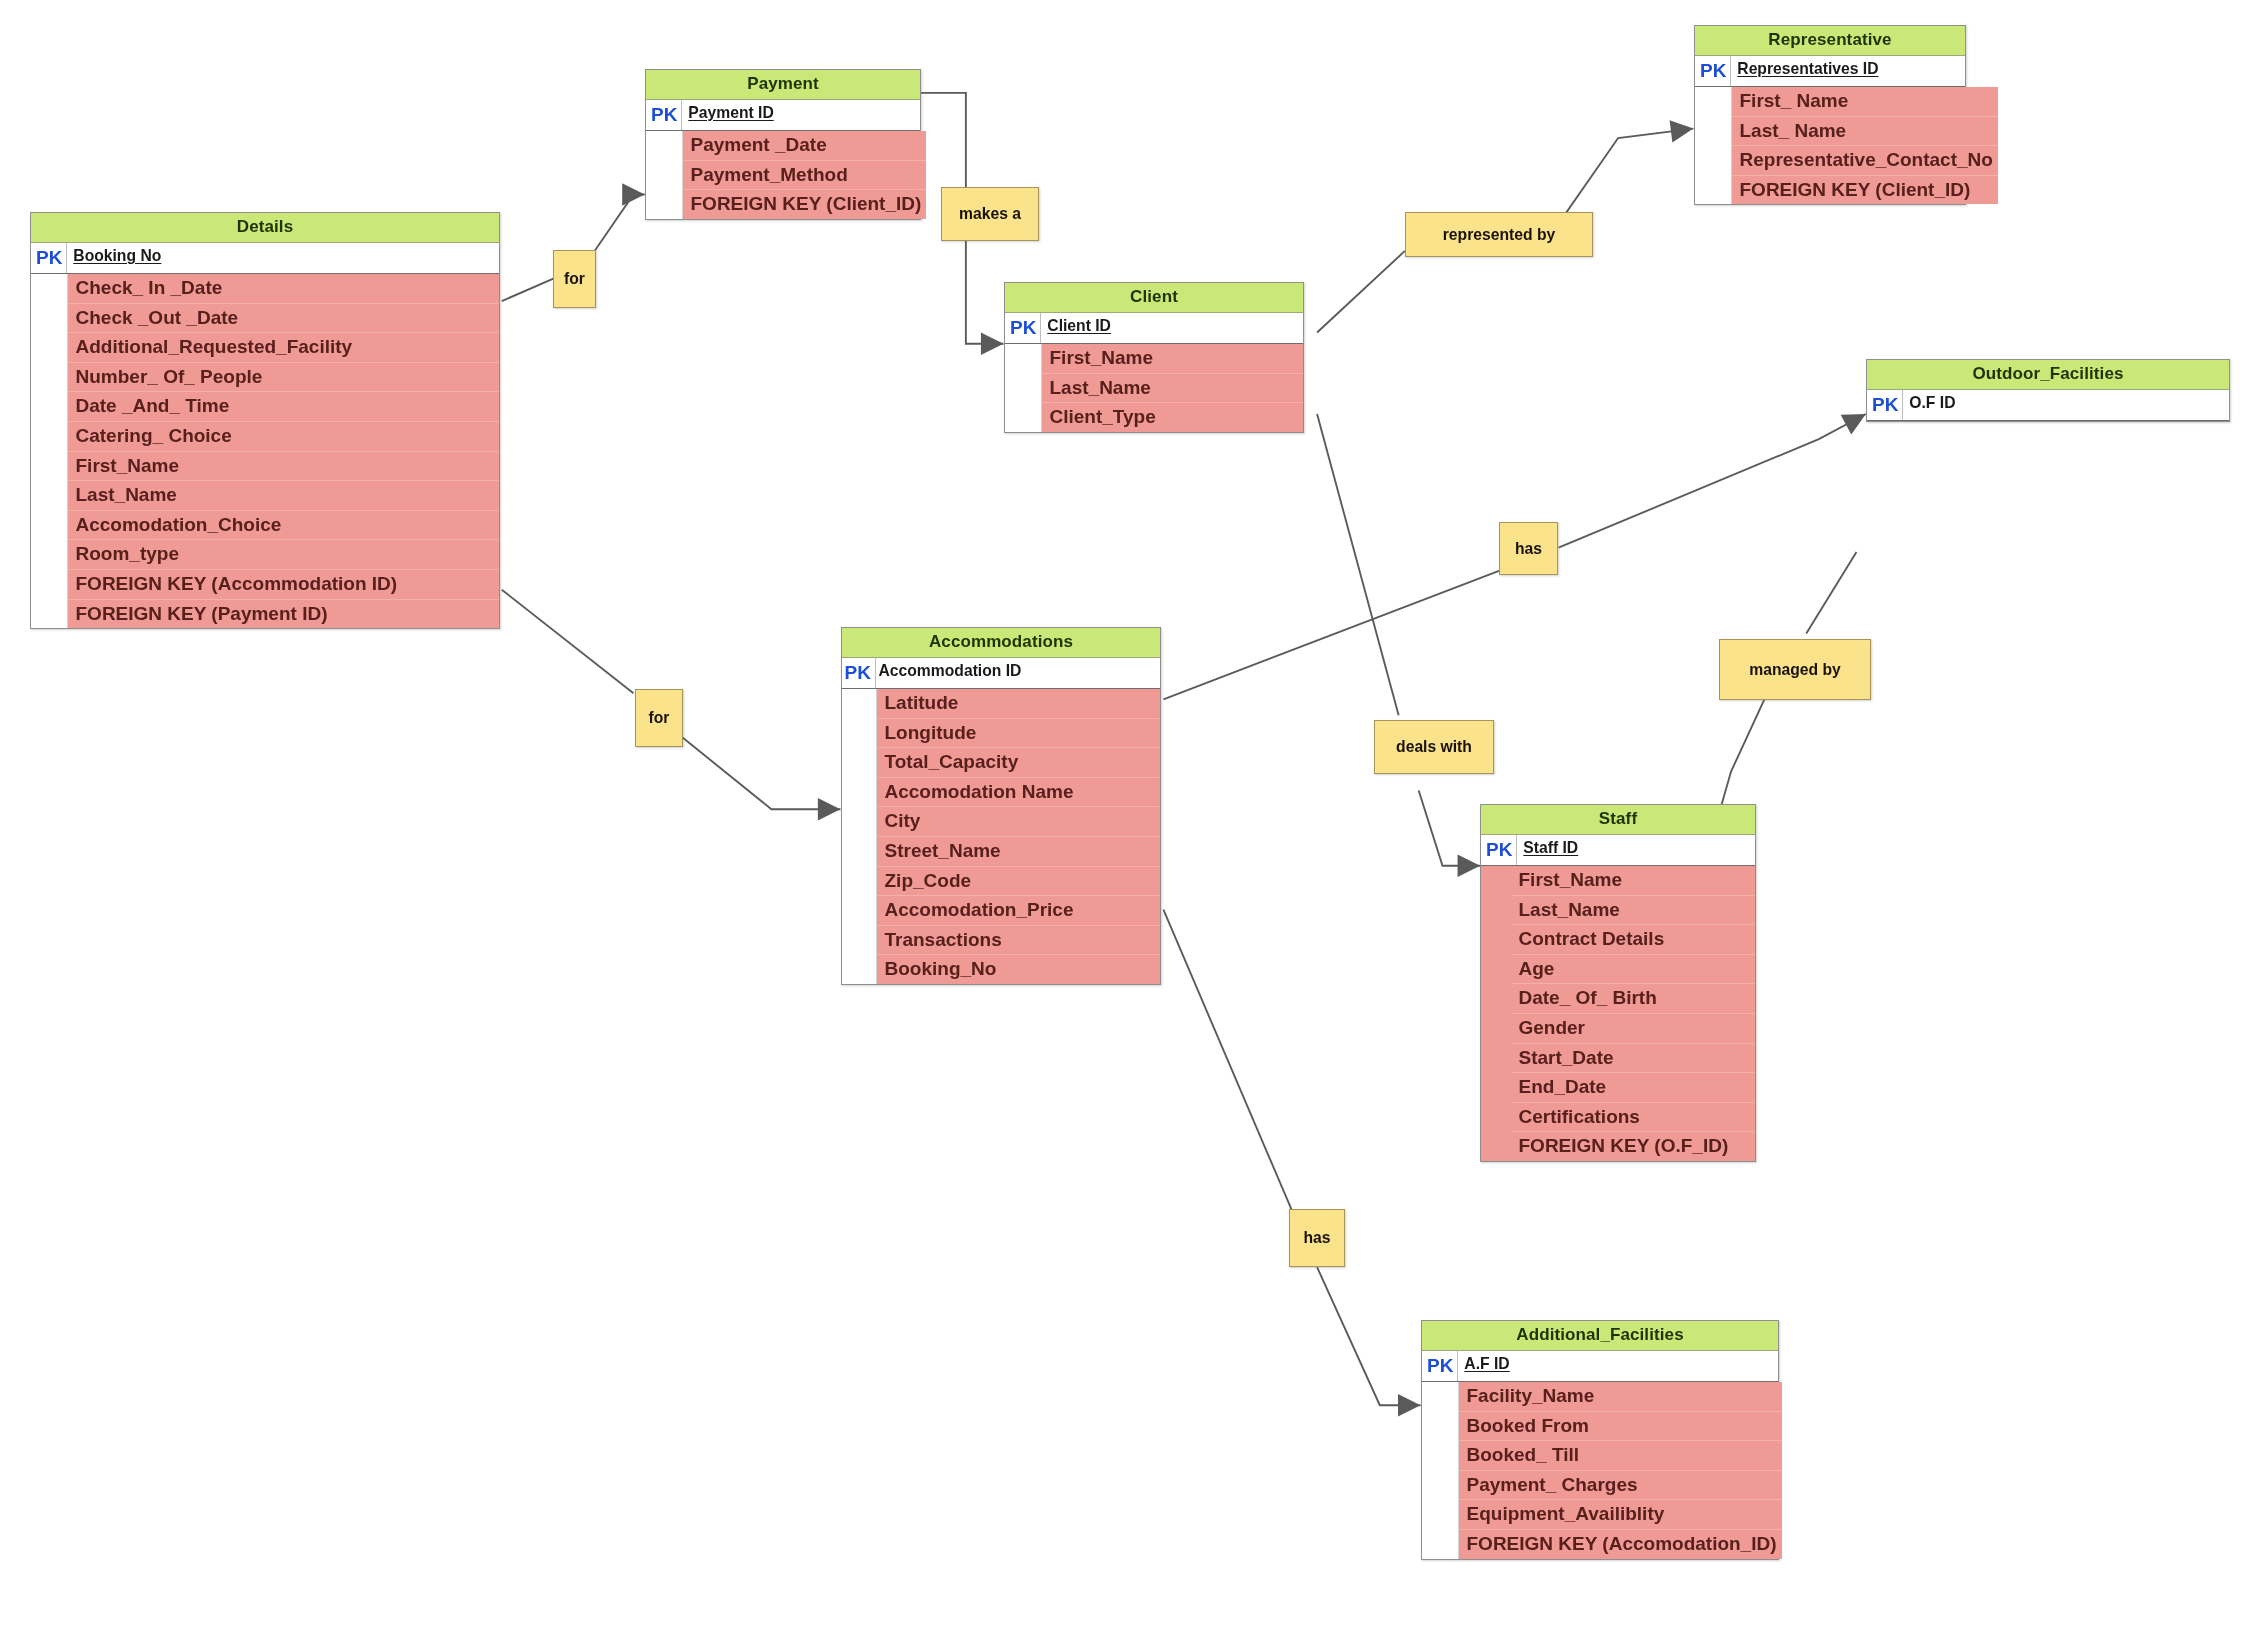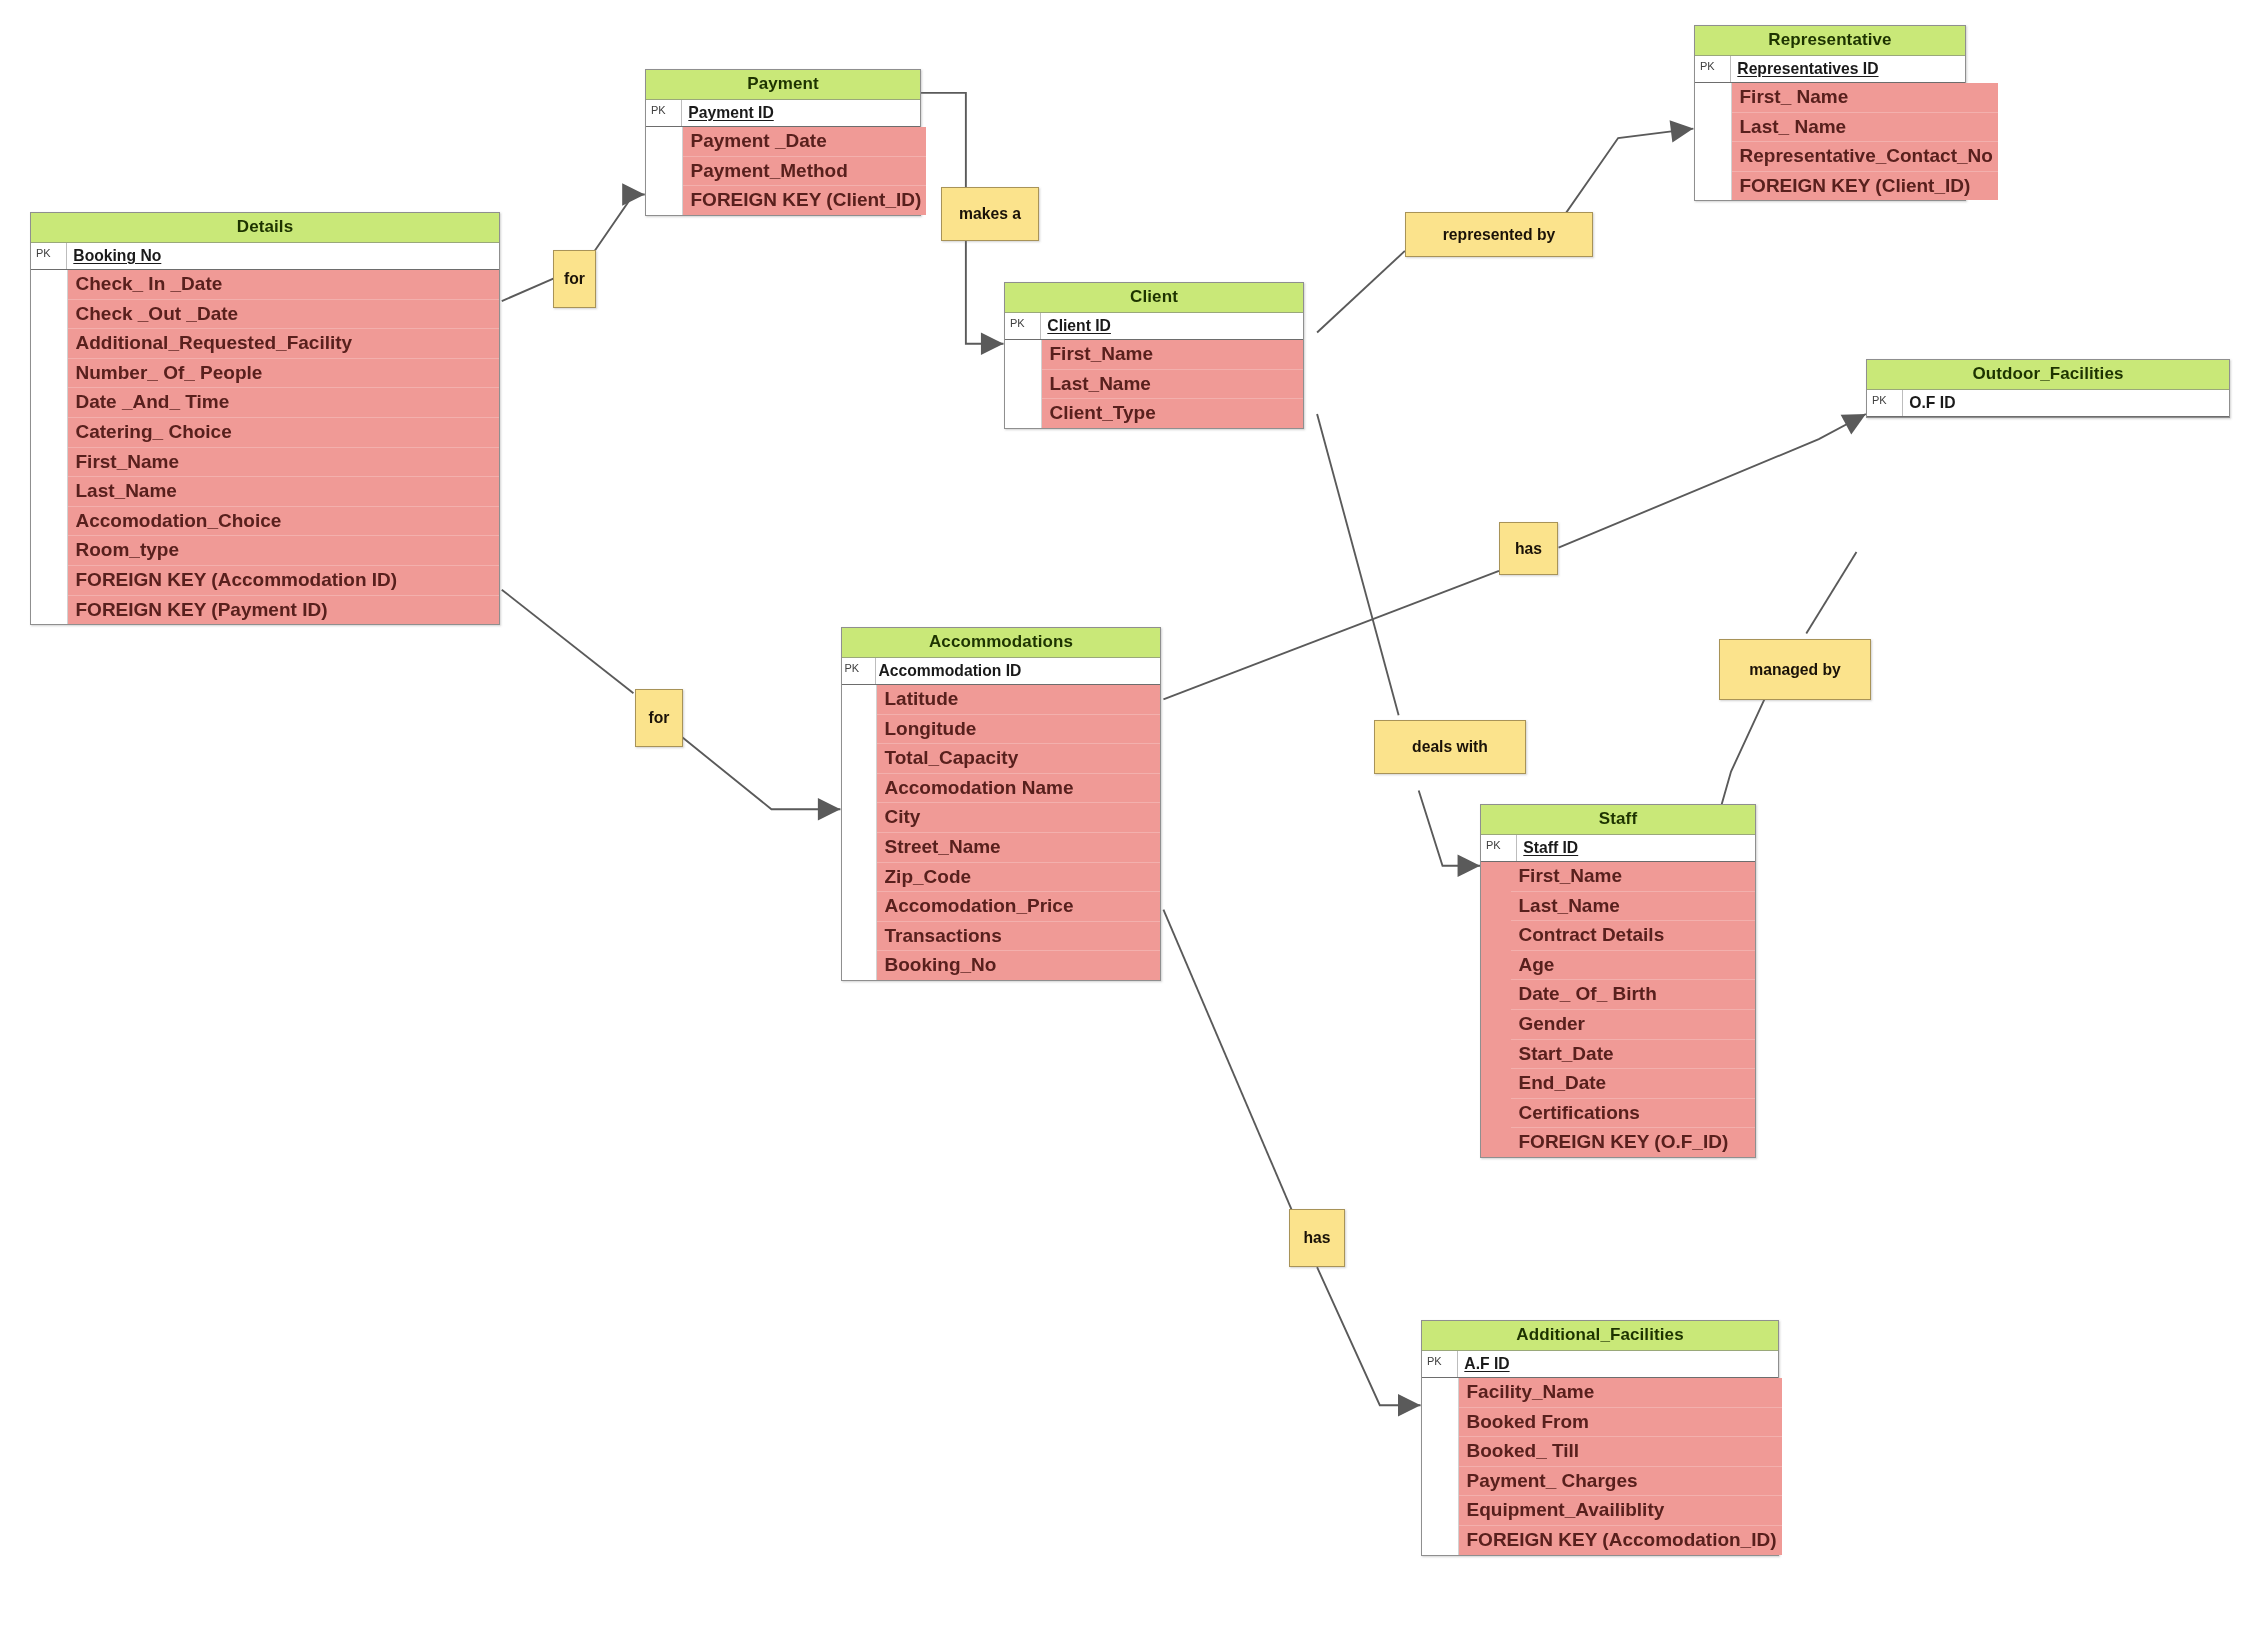--- a/index.html
+++ b/index.html
@@ -43,23 +43,23 @@
   }
   .pk-row{
     display:flex;
     align-items:stretch;
     background:#ffffff;
     border-bottom:0.6px solid #6d6d6d;
   }
   .pk-tag{
     width:36px;
     flex:0 0 36px;
-    font-size:11px;
-    font-weight:normal;
-    color:#404040;
+    font-size:19px;
+    font-weight:bold;
+    color:#1d4ed8;
     padding:3.8px 0 3.8px 5px;
     box-sizing:border-box;
     border-right:0.6px solid #bdbdbd;
     background:#ffffff;
   }
   .pk-name{
     flex:1 1 auto;
     font-size:15.7px;
     font-weight:bold;
     color:#1a1a1a;
@@ -303,21 +303,21 @@
   </div>
 
   <div class="rel" style="left:553px; top:250px; width:43px; height:58px;">for</div>
 
   <div class="rel" style="left:941px; top:187px; width:98px; height:54px;">makes a</div>
 
   <div class="rel" style="left:1405px; top:212px; width:188px; height:45px;">represented by</div>
 
   <div class="rel" style="left:1499px; top:522px; width:59px; height:53px;">has</div>
 
-  <div class="rel" style="left:1374px; top:720px; width:152px; height:54px;">deals with</div>
+  <div class="rel" style="left:1374px; top:720px; width:120px; height:54px;">deals with</div>
 
   <div class="rel" style="left:1719px; top:639px; width:152px; height:61px;">managed by</div>
 
   <div class="rel" style="left:635px; top:689px; width:48px; height:58px;">for</div>
 
   <div class="rel" style="left:1289px; top:1209px; width:56px; height:58px;">has</div>
 
 </div>
 
 

